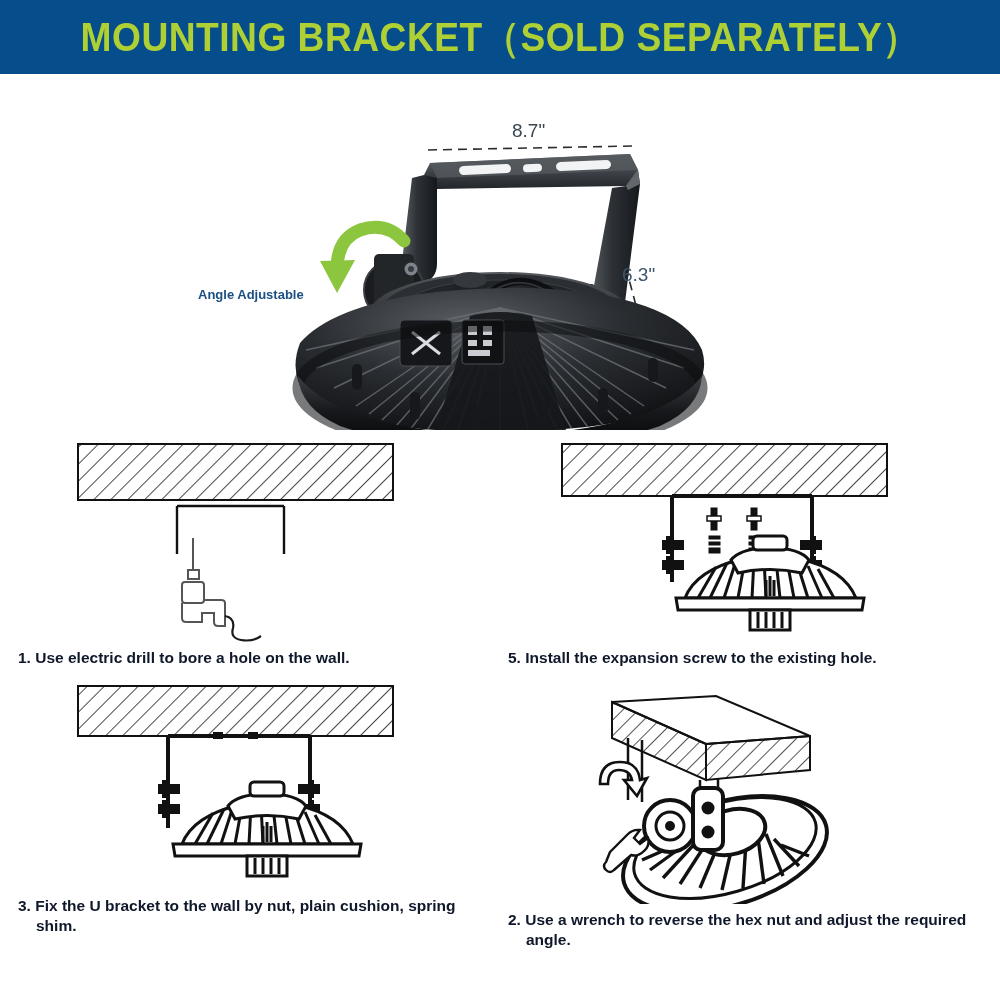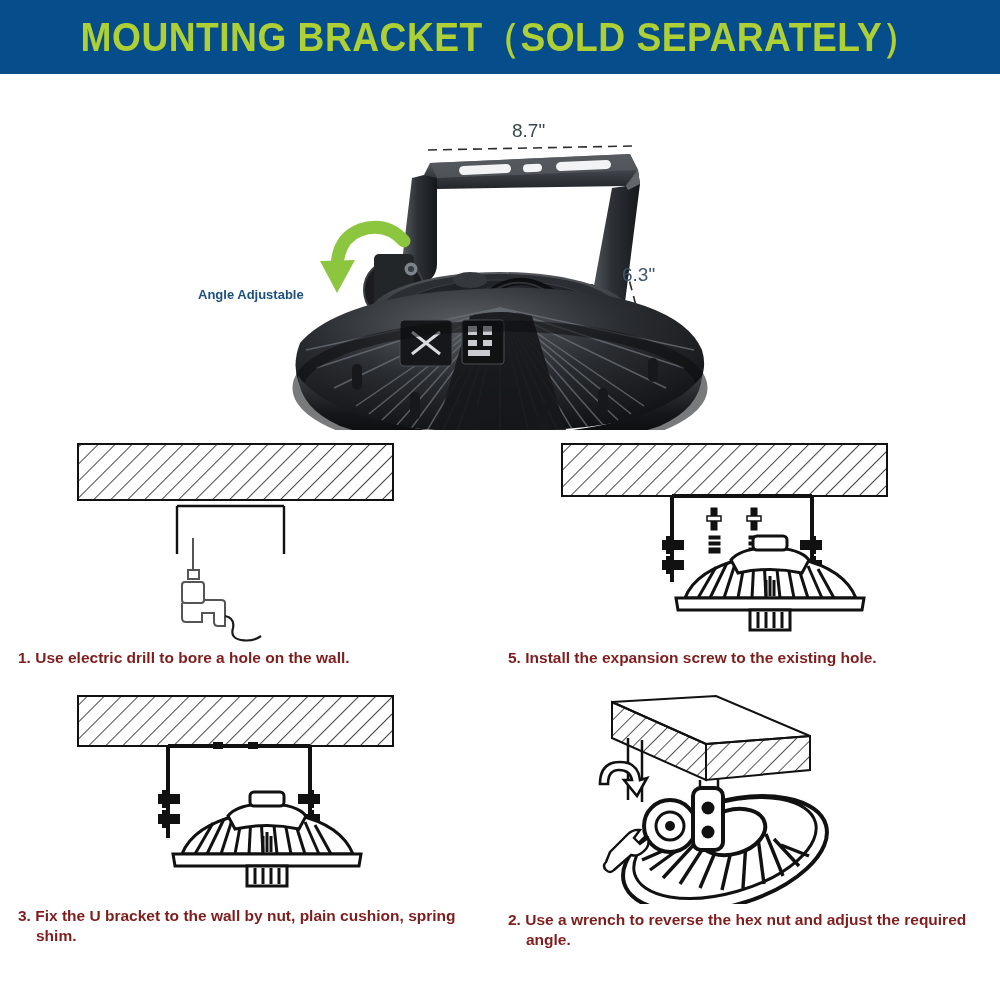--- a/index.html
+++ b/index.html
@@ -50,28 +50,28 @@
     white-space:nowrap;
   }
   #dim-width-label{left:512px;top:62px;color:#3A4650;}
   #dim-height-label{left:622px;top:206px;color:#3E566B;}
 
   
   .steps{position:absolute;left:0;top:430px;width:1000px;height:570px;}
   .step{position:absolute;width:480px;}
   #step-1{left:10px;top:0px;}
   #step-2{left:500px;top:0px;}
-  #step-3{left:10px;top:258px;}
+  #step-3{left:10px;top:248px;}
   #step-4{left:500px;top:262px;}
 
   .step-figure{width:480px;height:212px;position:relative;}
   .step-figure svg{display:block;}
 
   .step-caption{
-    color:#7f1d1d;
+    color:#0f172a;
     font-weight:bold;
     font-size:15.5px;
     line-height:1.30;
     padding-left:8px;
     text-indent:-8px;
     margin-left:8px;
     margin-top:6px;
     width:460px;
   }
   .step-caption.indent-wrap{padding-left:18px;text-indent:-18px;}

